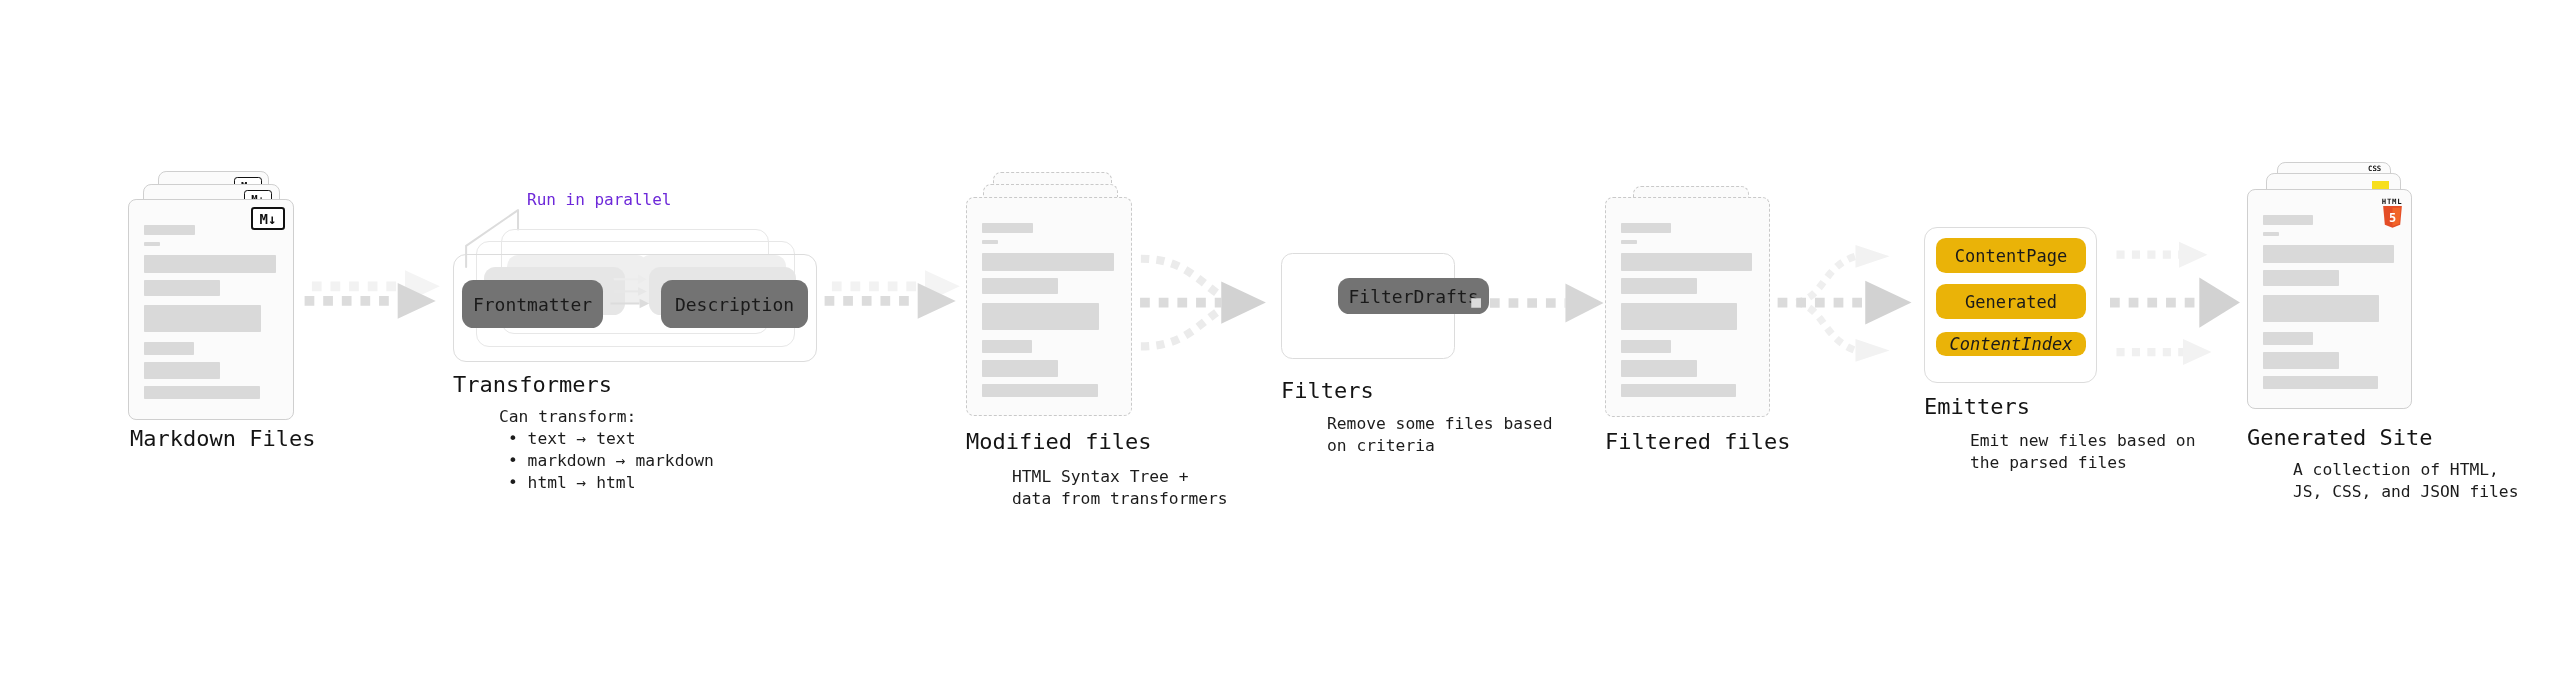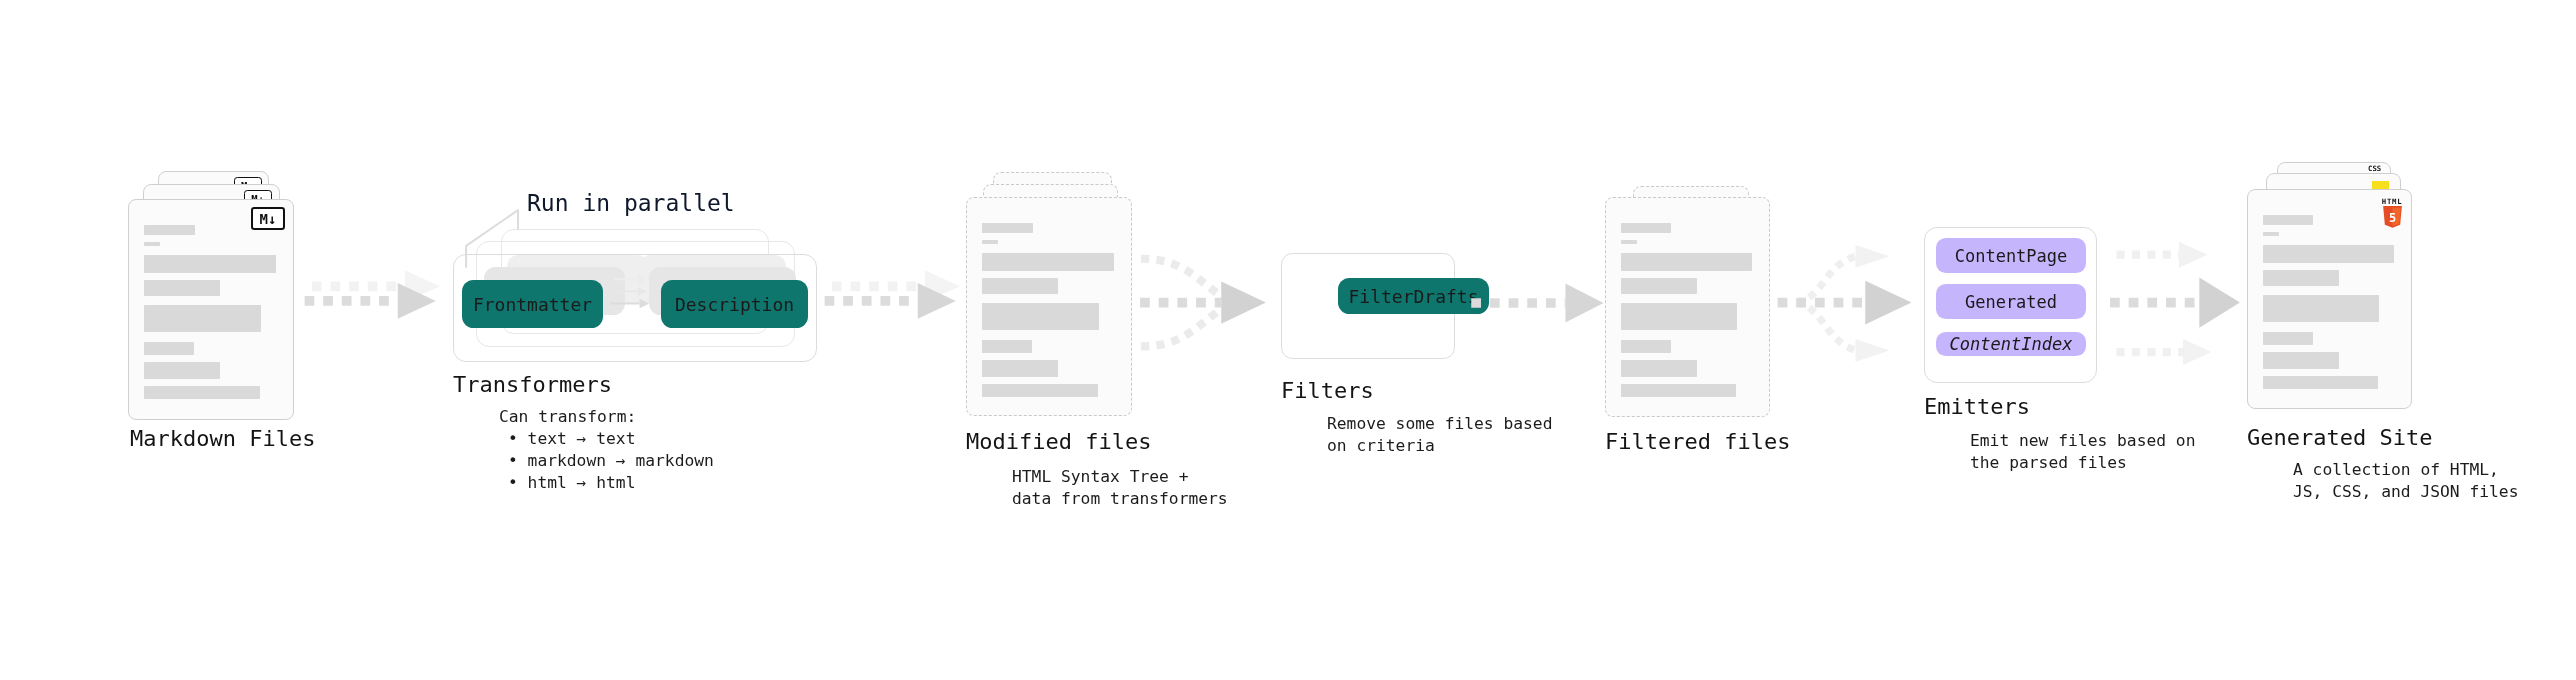--- a/index.html
+++ b/index.html
@@ -16,31 +16,31 @@
     position:absolute; box-sizing:border-box;
     background:#fbfbfb; border:1.6px solid #cfcfcf; border-radius:8.1px;
   }
   .file-card.dashed { border:1.6px dashed #c9c9c9; background:#fbfbfb; }
   .bars { position:absolute; left:14.6px; right:14.6px; top:25px; }
   .bar { background:#d9d9d9; border-radius:0.8px; }
 
   
   .stage-label { position:absolute; font-size:22px; color:#141414; white-space:nowrap; }
   .sub-label { position:absolute; font-size:16.3px; line-height:22px; color:#1c1c1c; white-space:pre-line;margin-left:46px; }
-  .note-label { position:absolute; font-size:23px; color:#0f172a; white-space:nowrap; }
+  .note-label { position:absolute; font-size:16px; color:#6d28d9; white-space:nowrap; }
 
   
   .pill {
-    position:absolute; box-sizing:border-box; border-radius:11.4px; background:#0f766e;
+    position:absolute; box-sizing:border-box; border-radius:11.4px; background:#737373;
     display:flex; align-items:center; justify-content:center;
     font-size:18px; color:#1a1a1a; white-space:nowrap;
   }
   .pill.ghost1 { background:#e6e6e6; }
   .pill.ghost2 { background:#efefef; }
-  .pill.emitter { border-radius:9.8px; font-size:17px; background:#c4b5fd; }
+  .pill.emitter { border-radius:9.8px; font-size:17px; background:#eab308; }
   .frame-box {
     position:absolute; box-sizing:border-box;
     border:1.6px solid #dcdcdc; border-radius:13px; background:transparent;
   }
   .frame-box.ghost { border-color:#e7e7e7; }
 
   
   .md-badge {
     position:absolute; box-sizing:border-box; background:#ffffff; color:#111;
     border:2.4px solid #111; border-radius:3.3px; font-weight:bold;

